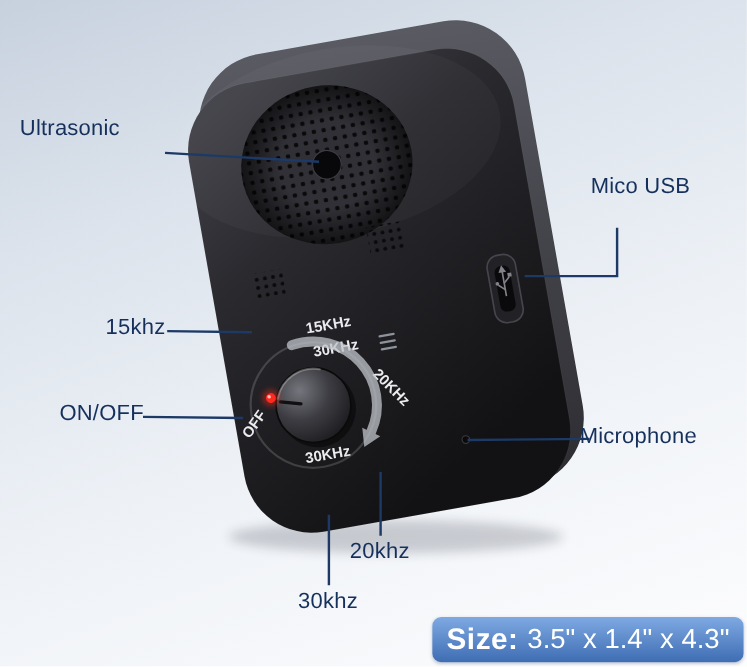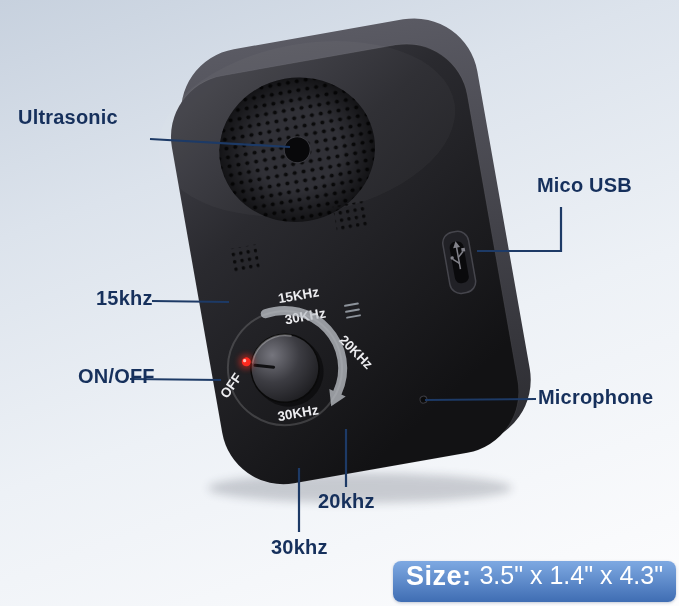--- a/index.html
+++ b/index.html
@@ -11,36 +11,36 @@
     background:linear-gradient(160deg,#c7d1de 0%,#dce3ec 28%,#edf1f6 58%,#fdfdfe 100%);
   }
   svg.scene{ position:absolute; inset:0; }
 
   .leader{ stroke:var(--leader-line,#1d3a66); stroke-width:2.2; fill:none; }
 
   .dial-text{ fill:#ececef; font-family:"Liberation Sans",sans-serif; font-weight:700; font-size:13.5px; text-anchor:middle; }
 
   .lbl{
     position:absolute; color:var(--label-text,#16305c);
-    font-weight:700; font-size:20px; line-height:21px; letter-spacing:.2px;
+    font-weight:400; font-size:20px; line-height:21px; letter-spacing:.2px;
     white-space:nowrap;
   }
   .lbl-horn{ left:18px;  top:107px; }
-  .lbl-usb { left:537px; top:175px; }
+  .lbl-usb { left:537px; top:159px; }
   .lbl-15  { left:96px;  top:288px; }
-  .lbl-on  { left:54px;  top:366px;margin-left:24px; }
-  .lbl-mic { left:538px; top:387px; }
+  .lbl-on  { left:54px;  top:366px; }
+  .lbl-mic { left:527px; top:387px; }
   .lbl-20  { left:318px; top:491px; }
   .lbl-30  { left:271px; top:537px; }
 
   .size-badge{
     position:absolute; left:393px; top:561px; width:283px; height:41px;
     border-radius:8px;
     background:linear-gradient(180deg,var(--badge-top,#7ea9e2),var(--badge-bottom,#3f6db3));
-    display:flex; align-items:flex-start; justify-content:center; gap:8px;
+    display:flex; align-items:center; justify-content:center; gap:8px;
     color:var(--badge-text,#ffffff);
     box-shadow:0 1px 3px rgba(30,50,90,.25);
   }
   .size-badge .size-label{ font-size:27px; font-weight:800; letter-spacing:.5px; }
   .size-badge .size-value{ font-size:25px; font-weight:400; }
 </style>
 </head>
 <body>
 
 <div class="stage">

